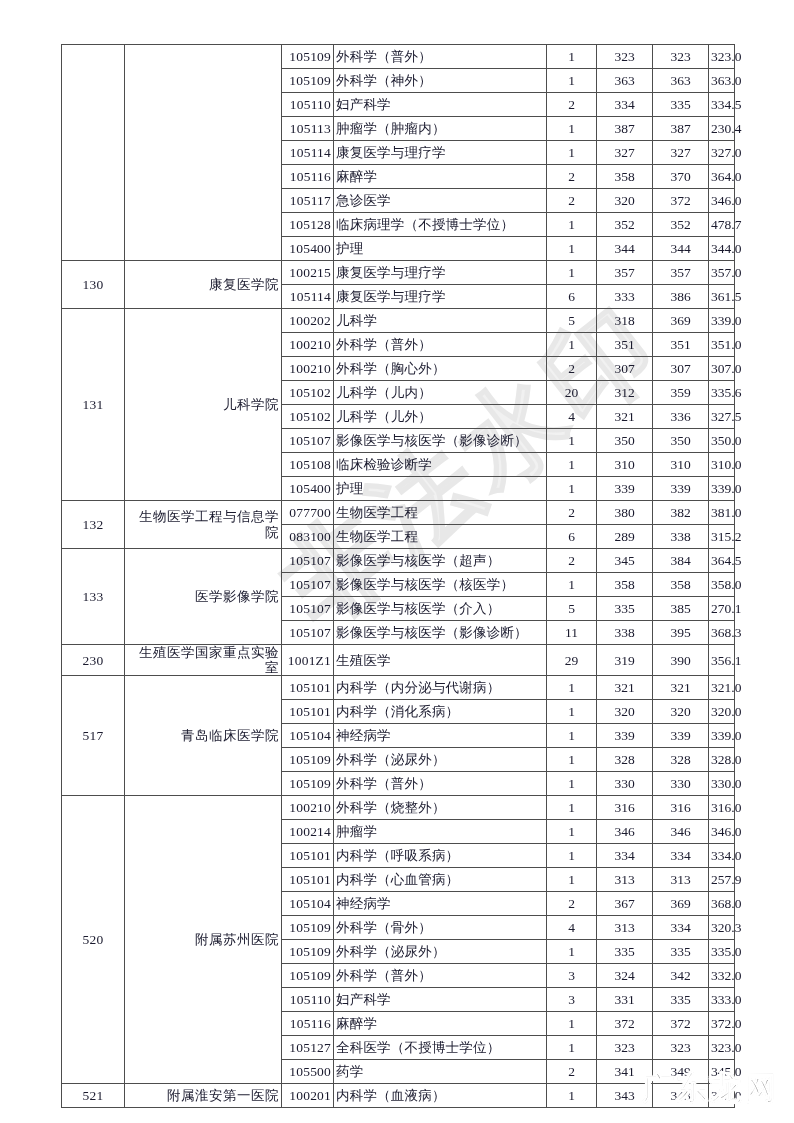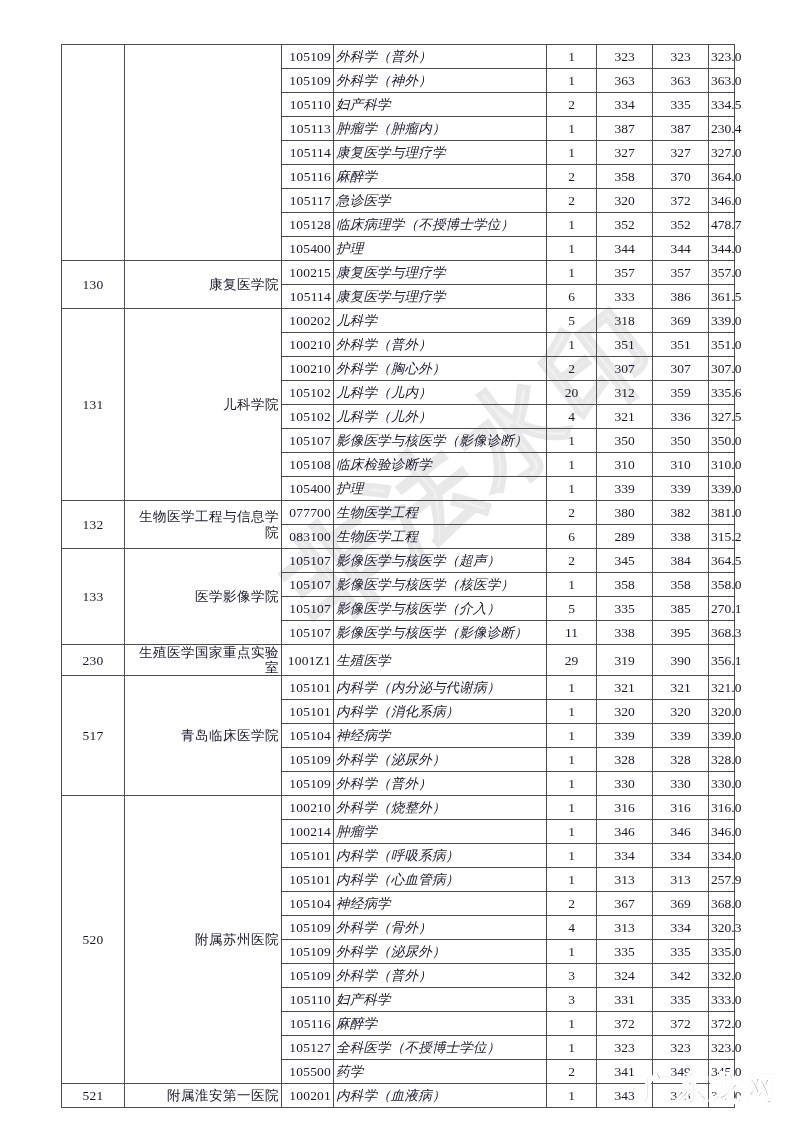--- a/index.html
+++ b/index.html
@@ -74,21 +74,21 @@
   col.c-major   { width: 52px; }
   col.c-name    { width: 213px; }
   col.c-count   { width: 50px; }
   col.c-min     { width: 56px; }
   col.c-max     { width: 56px; }
   col.c-avg     { width: 26px; }
 
   td.code     { text-align: center; font-size: 13px; letter-spacing: .3px; }
   td.college  { text-align: right; font-size: 14px; letter-spacing: .5px; }
   td.major    { text-align: right; font-size: 13px; letter-spacing: .2px; padding-left:4px; padding-right:4px;}
-  td.name     { text-align: left; font-size: 14px; padding-left: 3px; letter-spacing: .2px; white-space: nowrap; font-style: italic; }
+  td.name     { text-align: left; font-size: 14px; padding-left: 3px; letter-spacing: .2px; white-space: nowrap; }
   td.num      { text-align: center; font-size: 13px; }
 
   
   .logo-wm {
     position: absolute;
     right: 16px;
     bottom: 12px;
     z-index: 3;
     font-family: "DejaVu Sans", sans-serif;
     font-size: 32px;

